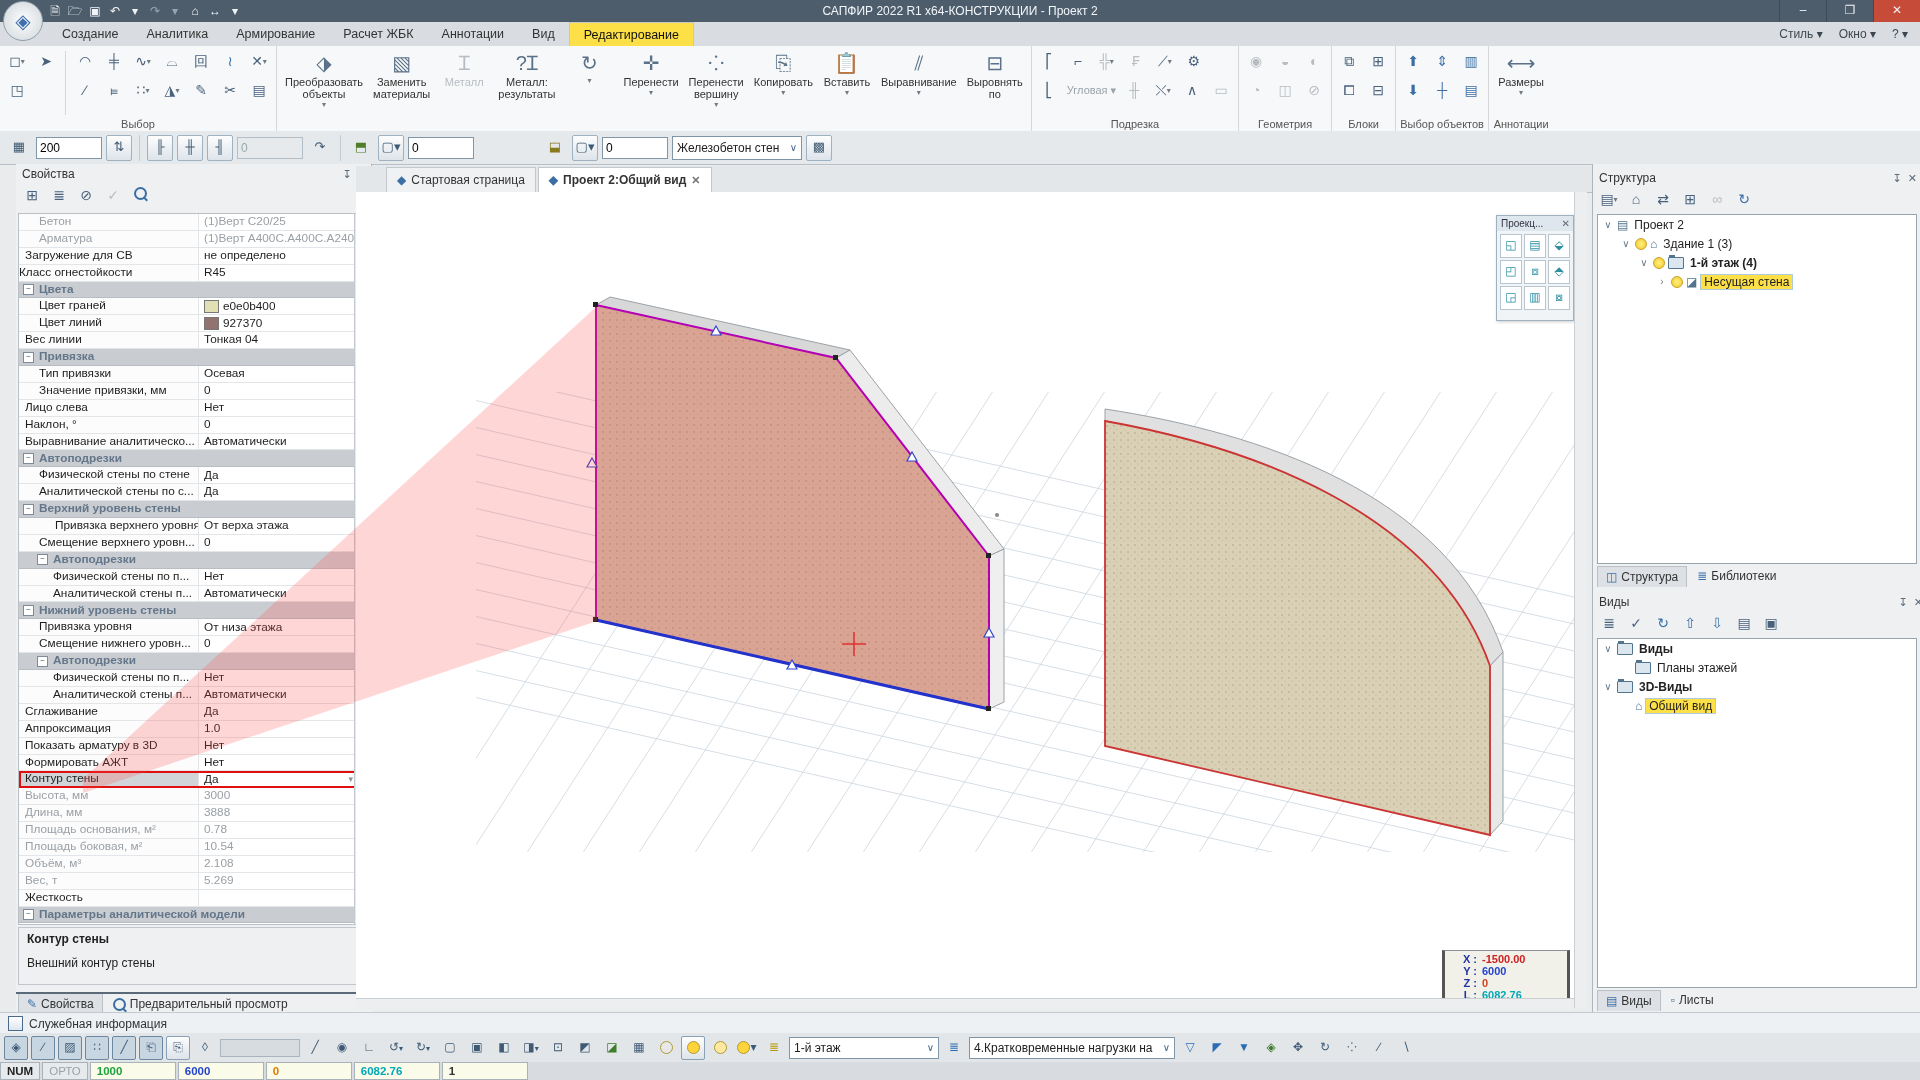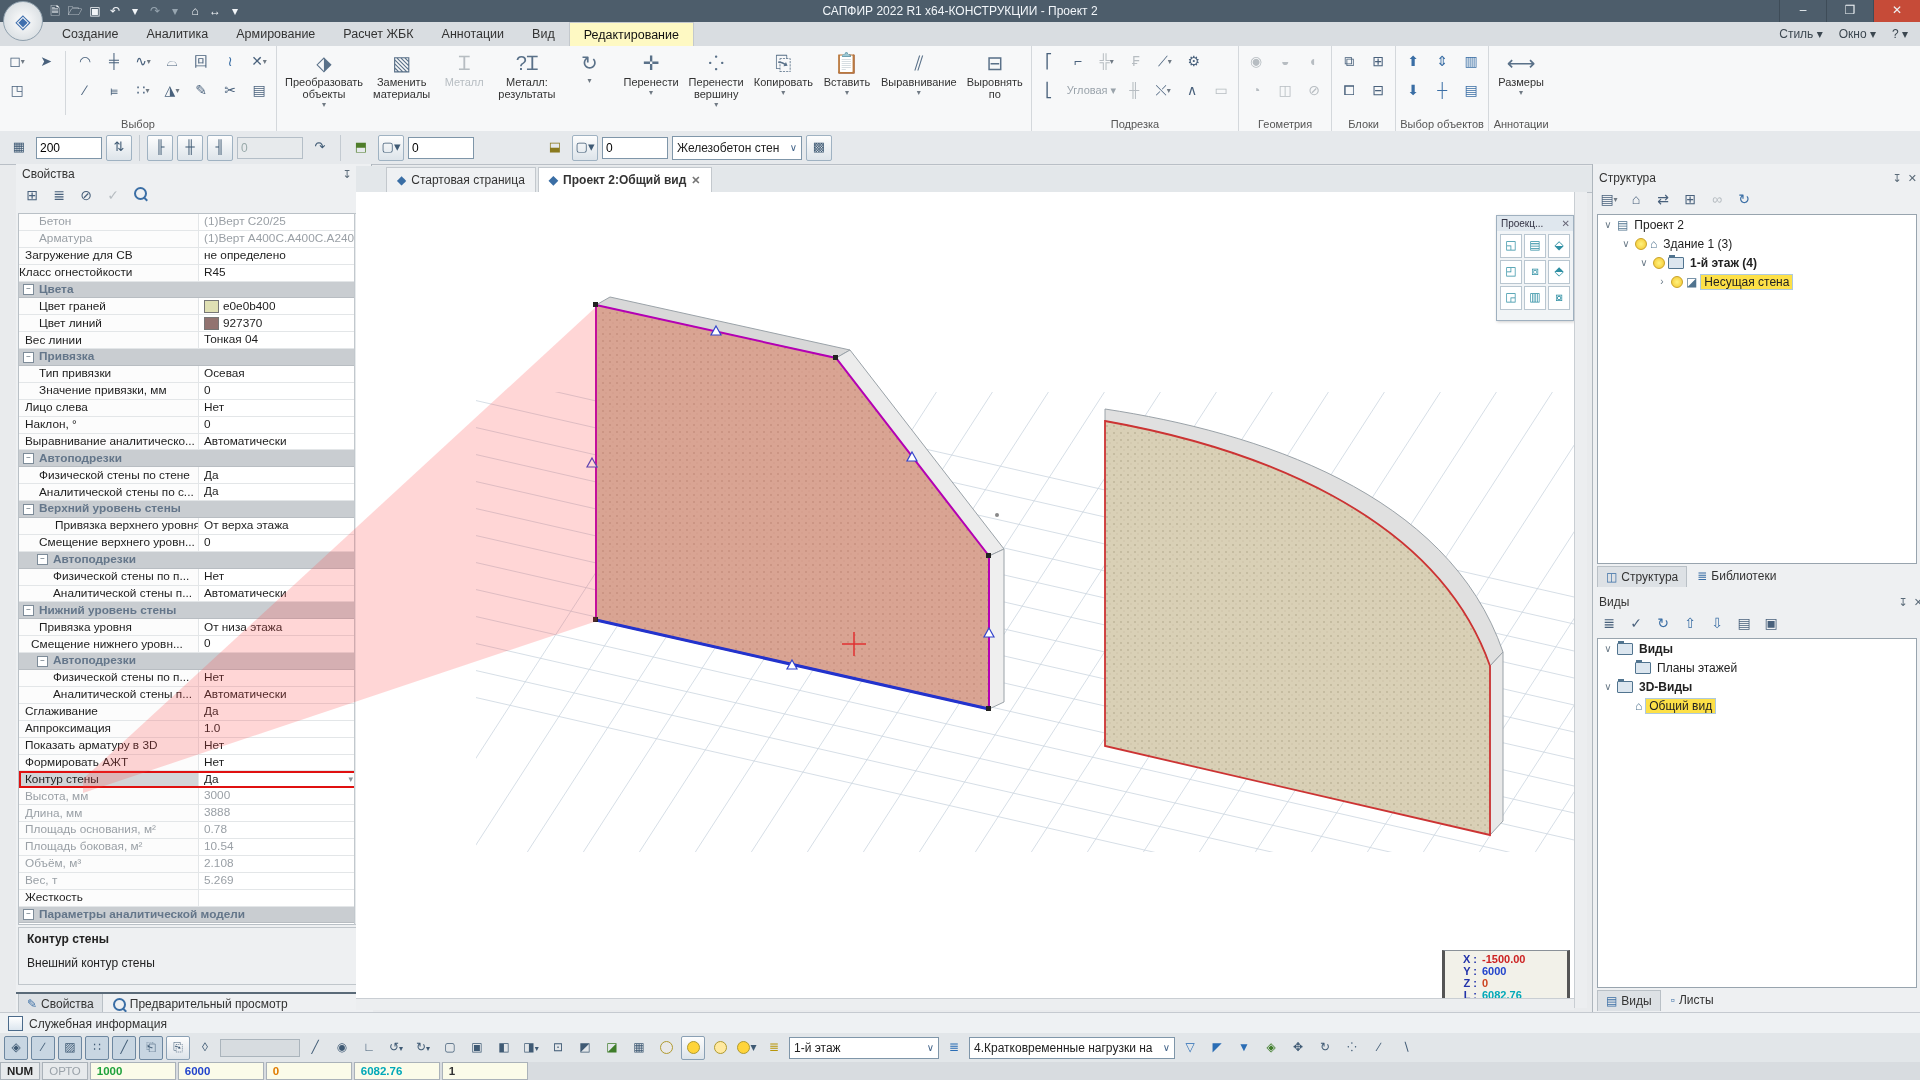--- a/index.html
+++ b/index.html
@@ -14,21 +14,21 @@
   .qbtn{min-width:18px;height:18px;line-height:18px;text-align:center;color:#f2f5f8;font-size:12px;}
   .qbtn.dis{color:#97a5b0;}
   #wtitle{left:0;top:0;width:1920px;height:22px;text-align:center;line-height:22px;font-size:12px;color:#f2f6fa;}
   #winbtns{right:0;top:0;height:22px;display:flex;z-index:95;}
   .wbtn{width:46px;height:22px;text-align:center;line-height:20px;color:#eef2f5;font-size:12px;border-left:1px solid #3e4c58;}
   .wbtn.close{background:#c64b38;}
   
   #tabrow{left:0;top:22px;width:1920px;height:24px;background:#d9dde1;border-bottom:1px solid #c3c8cd;}
   #rtabs{left:48px;top:0;height:24px;display:flex;}
   .rtab{padding:0 14px;line-height:24px;color:#333;font-size:12.5px;}
-  .rtab.active{background:#fef9c3;border:1px solid #c3c8cd;border-bottom:none;color:#111;}
+  .rtab.active{background:#fde047;border:1px solid #c3c8cd;border-bottom:none;color:#111;}
   #tabmenu{right:6px;top:0;height:24px;display:flex;gap:4px;align-items:center;color:#3c4750;}
   .tmi{padding:0 6px;line-height:22px;font-size:12px;}
   
   #ribbon{left:0;top:46px;width:1920px;height:85px;background:#f7f8f9;border-bottom:1px solid #c3c8cd;
           display:flex;align-items:stretch;}
   .rgroup{position:relative;display:flex;flex-direction:column;justify-content:flex-start;padding:3px 4px 14px 4px;}
   .rgroup + .rgroup{border-left:1px solid #d4d8dc;}
   .glabel{position:absolute;left:0;right:0;bottom:1px;text-align:center;font-size:11px;color:#555;}
   .gsections{display:flex;align-items:flex-start;gap:4px;height:100%;}
   .gsep{width:1px;background:#d4d8dc;align-self:stretch;margin:2px 2px;}
@@ -67,21 +67,21 @@
   .ptool .ibtn{width:22px;height:22px;line-height:21px;}
   
   #props{left:16px;top:164px;width:355px;height:848px;background:#eef0f2;border-right:1px solid #aeb6bd;}
   #pgrid{position:absolute;left:2px;top:49px;width:338px;height:710px;background:#fff;border:1px solid #b9c0c6;
          overflow:hidden;}
   #pscroll{position:absolute;right:1px;top:49px;width:14px;height:710px;background:#e7eaec;border:1px solid #c2c8cd;}
   .sar{position:absolute;left:0;width:12px;height:13px;text-align:center;font-size:8px;color:#5a6a78;line-height:13px;}
   .sthumb{position:absolute;left:1px;top:14px;width:10px;height:150px;background:#cdd4d9;border:1px solid #aab2b9;}
   .prow{display:flex;height:16.9px;box-sizing:border-box;border-bottom:1px solid #e3e6e8;font-size:11.8px;line-height:15.5px;}
   .prow .pl{width:180px;box-sizing:border-box;padding-left:6px;border-right:1px solid #e3e6e8;background:#fcfcfc;
-            white-space:nowrap;overflow:hidden;color:#1d1d1d;display:flex;align-items:flex-end;gap:4px;}
+            white-space:nowrap;overflow:hidden;color:#1d1d1d;display:flex;align-items:flex-start;gap:4px;}
   .prow .pv{flex:1;padding-left:5px;white-space:nowrap;overflow:hidden;color:#1d1d1d;display:flex;align-items:center;gap:4px;}
   .prow.gray .pl,.prow.gray .pv{color:#9aa0a6;}
   .prow.grp{background:#c9cdd1;color:#64768a;font-weight:bold;display:flex;align-items:center;gap:5px;
             padding-left:4px;border-bottom:1px solid #b8bdc2;}
   .prow.grp .minus{width:9px;height:9px;border:1px solid #7e8c99;background:#fff;font-size:8px;line-height:7px;
             text-align:center;color:#4a5a68;font-weight:normal;}
   .prow.sel{outline:2px solid #e01010;outline-offset:-2px;}
   .prow.sel .pl{background:#d2d5d8;}
   .prow.sel .pv{position:relative;}
   .prow.sel .pv .seldd{position:absolute;right:4px;color:#8a949c;font-size:9px;}
@@ -600,21 +600,21 @@
         </div>
         <div class="prow">
           <div class="pl" style="padding-left: 20px;">
             <span>Привязка уровня</span>
           </div>
           <div class="pv">
             <span>От низа этажа</span>
           </div>
         </div>
         <div class="prow">
-          <div class="pl" style="padding-left: 12px;">
+          <div class="pl" style="padding-left: 20px;">
             <span>Смещение нижнего уровн...</span>
           </div>
           <div class="pv">
             <span>0</span>
           </div>
         </div>
         <div class="prow grp" style="padding-left: 18px;">
           <span class="minus">−</span>
           <span>Автоподрезки</span>
         </div>

